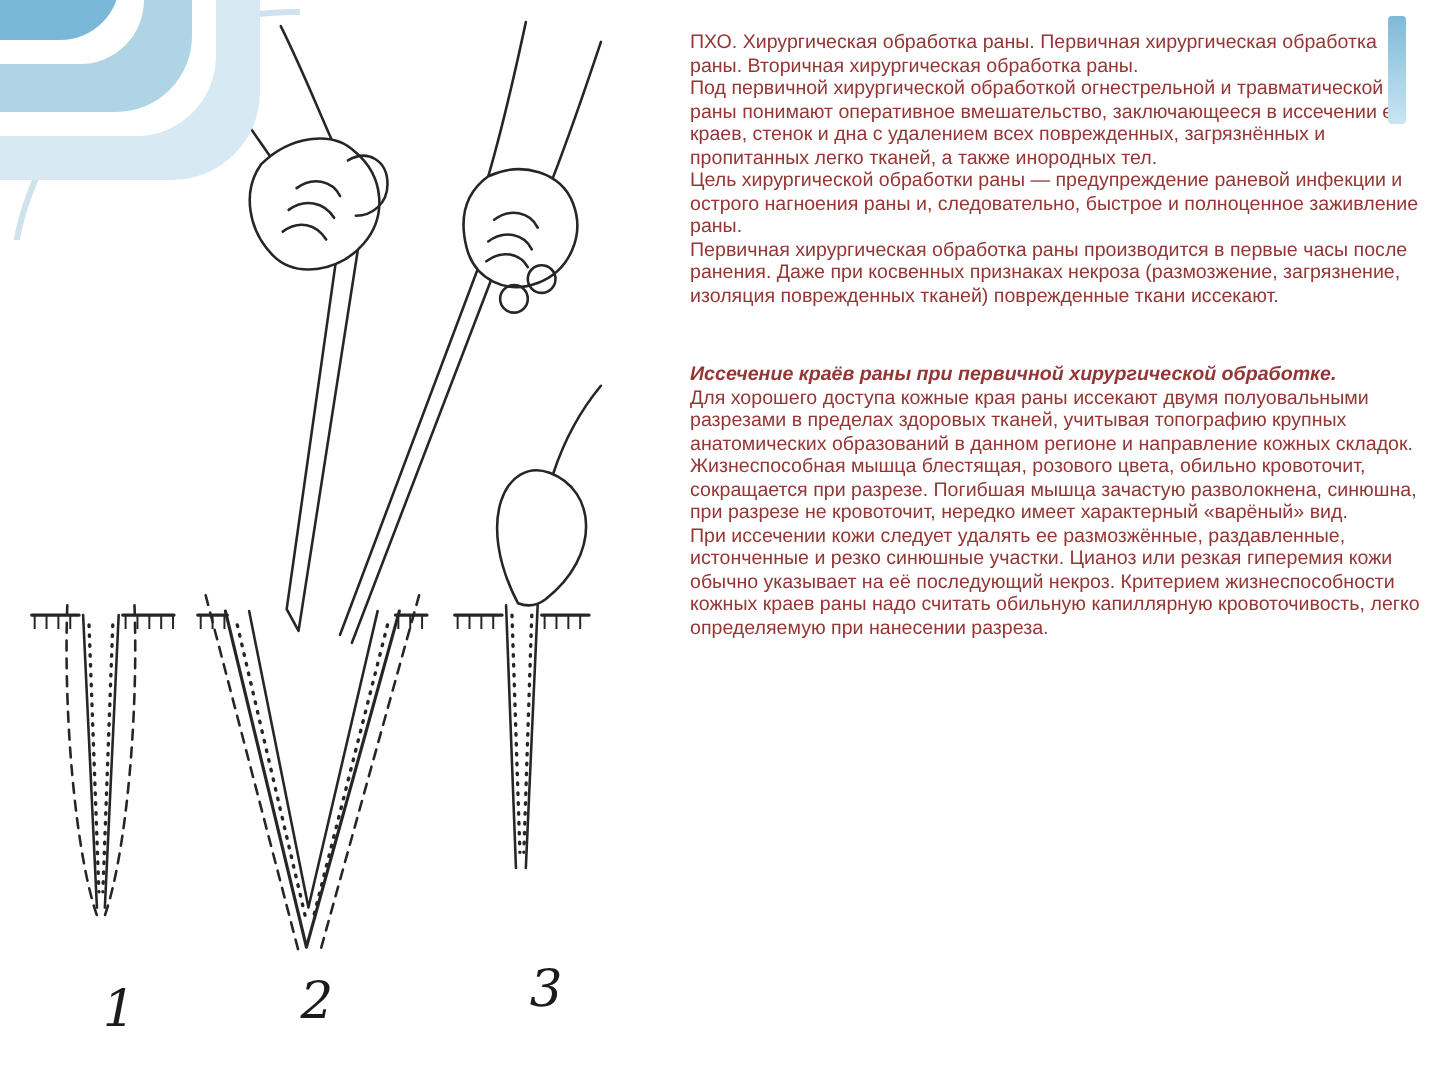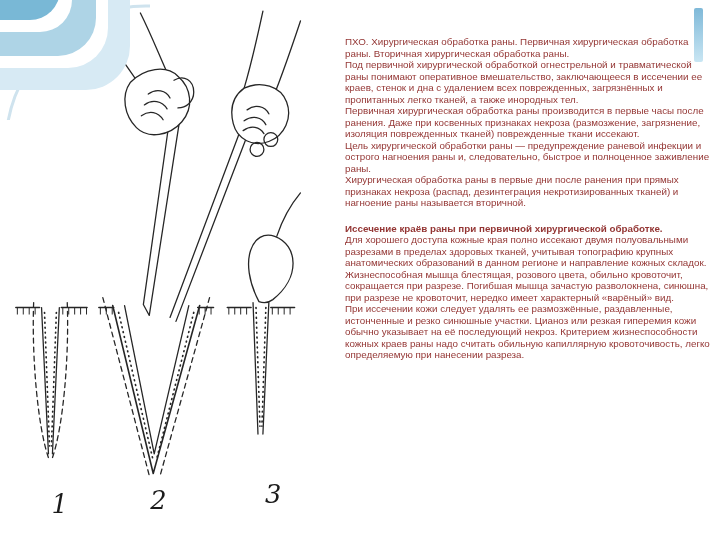--- a/index.html
+++ b/index.html
@@ -25,25 +25,25 @@
   .ln{fill:none;stroke:#262626;stroke-width:1.3;stroke-linecap:round;stroke-linejoin:round;}
   .thick{stroke-width:1.6;}
   .dash{stroke-dasharray:5 4;}
   .dots{stroke-dasharray:0.8 4.2;stroke-width:1.7;}
   .tick{fill:none;stroke:#262626;stroke-width:7;stroke-dasharray:1 5;}
   .fillw{fill:#ffffff;stroke:#262626;stroke-width:1.3;stroke-linejoin:round;}
   .num{font-family:"DejaVu Serif","Liberation Serif",serif;font-style:italic;font-size:26px;fill:#1b1b1b;}
 
   
   .text-col{
-    position:absolute;left:345px;top:36px;width:368px;z-index:2;
+    position:absolute;left:345px;top:16px;width:368px;z-index:2;
     color:#943634;font-size:9.8px;line-height:11.5px;text-align:left;
   }
   .text-col p{margin:0;padding:0;}
-  .text-col p.sec-head{margin-top:14px;font-weight:bold;}
+  .text-col p.sec-head{margin-top:28px;font-weight:bold;font-style:italic;}
 </style>
 </head>
 <body>
 
 <div class="slide">
 
   <svg class="figure" viewBox="0 0 340 520" aria-hidden="true">
 
     <polygon class="fillw" points="170,92 180,96 147,308 141,297"></polygon>
     <path class="ln" d="M 238,124 L 168,310"></path>
@@ -98,22 +98,21 @@
     <rect x="-60" y="-60" width="120" height="80" rx="30" fill="#79b8d6"></rect>
     <rect x="-60" y="-60" width="96" height="56" rx="24" fill="#ffffff"></rect>
     <rect x="-60" y="-60" width="84" height="44" rx="20" fill="#2f8fb5"></rect>
   </svg>
 
   <div class="accent-bar"></div>
 
   <div class="text-col">
     <p>ПХО. Хирургическая обработка раны. Первичная хирургическая обработка раны. Вторичная хирургическая обработка раны.</p>
     <p>Под первичной хирургической обработкой огнестрельной и травматической раны понимают оперативное вмешательство, заключающееся в иссечении ее краев, стенок и дна с удалением всех поврежденных, загрязнённых и пропитанных легко тканей, а также инородных тел.</p>
+    <p>Цель хирургической обработки раны — предупреждение раневой инфекции и острого нагноения раны и, следовательно, быстрое и полноценное заживление раны.</p>
     <p>Первичная хирургическая обработка раны производится в первые часы после ранения. Даже при косвенных признаках некроза (размозжение, загрязнение, изоляция поврежденных тканей) поврежденные ткани иссекают.</p>
-    <p>Цель хирургической обработки раны — предупреждение раневой инфекции и острого нагноения раны и, следовательно, быстрое и полноценное заживление раны.</p>
-    <p>Хирургическая обработка раны в первые дни после ранения при прямых признаках некроза (распад, дезинтеграция некротизированных тканей) и нагноение раны называется вторичной.</p>
     <p class="sec-head">Иссечение краёв раны при первичной хирургической обработке.</p>
-    <p>Для хорошего доступа кожные края полно иссекают двумя полуовальными разрезами в пределах здоровых тканей, учитывая топографию крупных анатомических образований в данном регионе и направление кожных складок.</p>
+    <p>Для хорошего доступа кожные края раны иссекают двумя полуовальными разрезами в пределах здоровых тканей, учитывая топографию крупных анатомических образований в данном регионе и направление кожных складок.</p>
     <p>Жизнеспособная мышца блестящая, розового цвета, обильно кровоточит, сокращается при разрезе. Погибшая мышца зачастую разволокнена, синюшна, при разрезе не кровоточит, нередко имеет характерный «варёный» вид.</p>
     <p>При иссечении кожи следует удалять ее размозжённые, раздавленные, истонченные и резко синюшные участки. Цианоз или резкая гиперемия кожи обычно указывает на её последующий некроз. Критерием жизнеспособности кожных краев раны надо считать обильную капиллярную кровоточивость, легко определяемую при нанесении разреза.</p>
   </div>
 
 </div>
 
 </body></html>

